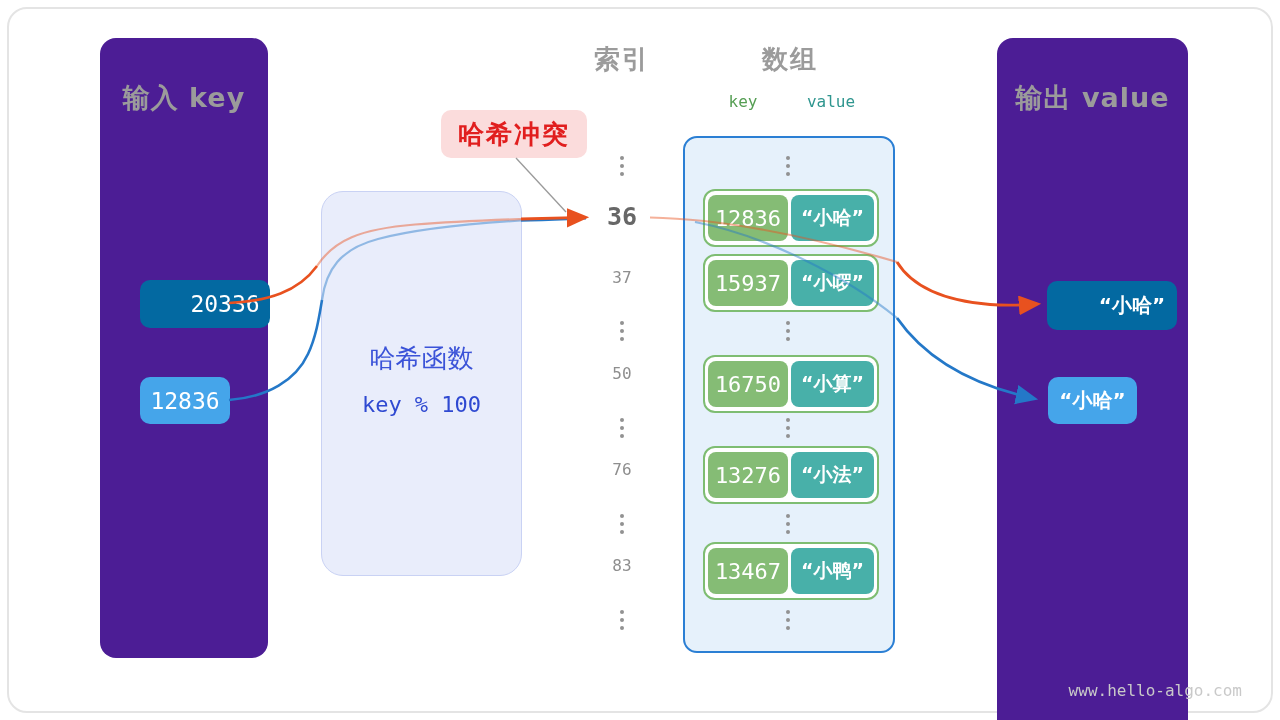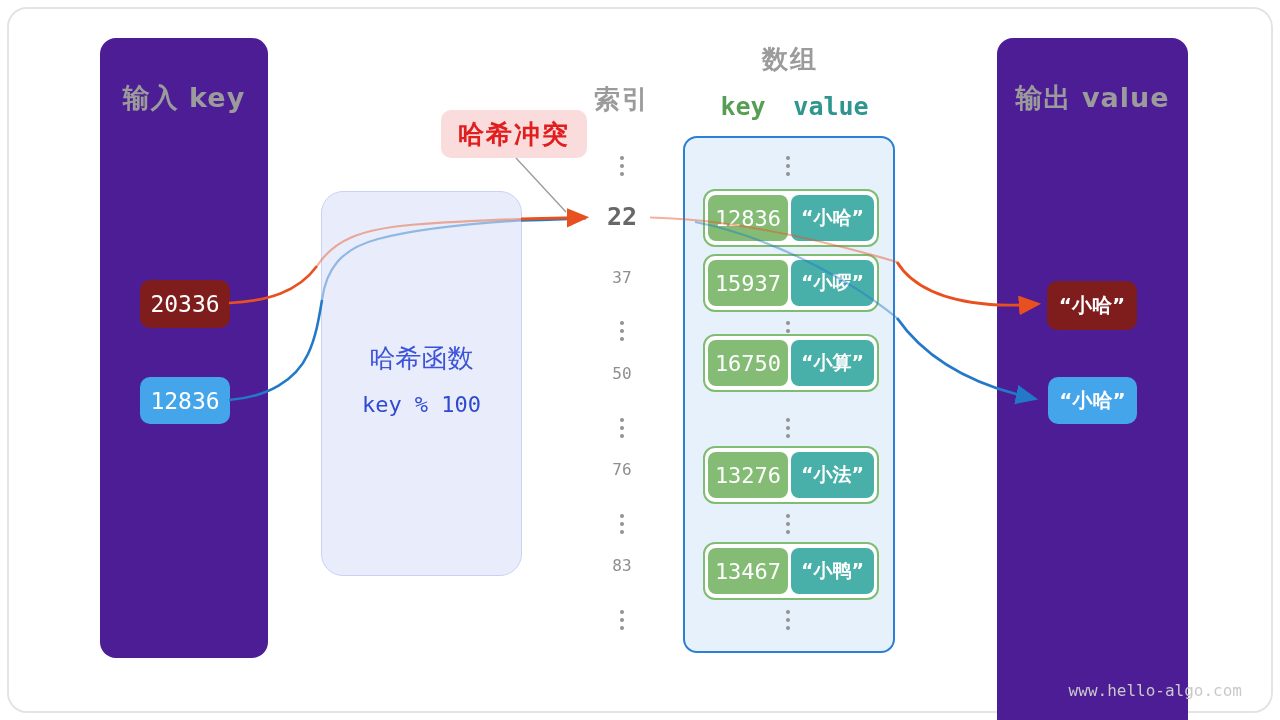--- a/index.html
+++ b/index.html
@@ -20,21 +20,21 @@
     font-size:27px;font-weight:bold;color:#9B9B9B;letter-spacing:1px;
   }
 
   
   .pill{
     position:absolute;border-radius:10px;color:#ffffff;
     display:flex;align-items:center;justify-content:center;
   }
   .pill.num{font-family:"DejaVu Sans Mono","Liberation Mono",monospace;font-size:23px;font-weight:500;}
   .pill.word{font-size:20px;font-weight:600;}
-  .bg-orange{background:#7f1d1d;}
+  .bg-orange{background:#0369a1;padding-left:40px;}
   .bg-blue{background:#45A5EA;}
 
   
   .hash-box{
     position:absolute;left:321px;top:191px;width:199px;height:383px;
     background:#E9EDFB;border:1.5px solid #C9D2F4;border-radius:22px;
   }
   .hash-name{position:absolute;left:0;right:0;top:149px;text-align:center;
     font-size:26px;font-weight:500;color:#3B53D8;}
   .hash-formula{position:absolute;left:0;right:0;top:200px;text-align:center;
@@ -45,21 +45,21 @@
     position:absolute;left:441px;top:110px;width:146px;height:48px;
     background:#FBDCDC;border-radius:10px;
     display:flex;align-items:center;justify-content:center;
     font-size:26px;font-weight:bold;color:#E11E1E;letter-spacing:2px;
   }
 
   
   .col-header{position:absolute;font-size:26px;font-weight:bold;color:#9B9B9B;letter-spacing:2px;}
   .kv-header{
     position:absolute;left:703px;top:92px;width:176px;height:26px;
-    display:flex;font-size:25px;font-weight:700;
+    display:flex;font-size:16px;font-weight:400;
   }
   .kv-header .k{flex:0 0 80px;text-align:center;color:#559E53;}
   .kv-header .v{flex:1;text-align:center;color:#2F968F;}
 
   
   .idx{position:absolute;left:592px;width:60px;text-align:center;
     font-family:"DejaVu Sans Mono","Liberation Mono",monospace;
     font-size:16px;color:#8E8E8E;}
   .idx.hot{font-weight:bold;color:#676767;font-size:25px;}
 
@@ -108,33 +108,33 @@
   <div class="pill num bg-orange" style="left:140px;top:280px;width:90px;height:48px;">20336</div>
   <div class="pill num bg-blue" style="left:140px;top:377px;width:90px;height:47px;">12836</div>
 
   <div class="hash-box">
     <div class="hash-name">哈希函数</div>
     <div class="hash-formula mono">key % 100</div>
   </div>
 
   <div class="collision-badge">哈希冲突</div>
 
-  <div class="col-header" style="left:592px;top:42px;width:60px;text-align:center;margin-top:40px;">索引</div>
+  <div class="col-header" style="left:592px;top:42px;width:60px;text-align:center;">索引</div>
   <div class="col-header" style="left:730px;top:42px;width:120px;text-align:center;">数组</div>
   <div class="kv-header mono">
     <span class="k">key</span>
     <span class="v">value</span>
   </div>
 
   <div class="vdots" style="left:607px;top:156px;">
       <span></span>
       <span></span>
       <span></span>
     </div>
-  <div class="idx hot" style="top:202px;">22</div>
+  <div class="idx hot" style="top:202px;">36</div>
   <div class="idx" style="top:268px;">37</div>
   <div class="vdots" style="left:607px;top:321px;">
       <span></span>
       <span></span>
       <span></span>
     </div>
   <div class="idx" style="top:364px;">50</div>
   <div class="vdots" style="left:607px;top:418px;">
       <span></span>
       <span></span>
@@ -166,21 +166,21 @@
   </div>
   <div class="pair" style="top:254px;">
     <div class="pk">15937</div>
     <div class="pv">“小啰”</div>
   </div>
   <div class="vdots" style="left:773px;top:321px;">
       <span></span>
       <span></span>
       <span></span>
     </div>
-  <div class="pair" style="top:334px;">
+  <div class="pair" style="top:355px;">
     <div class="pk">16750</div>
     <div class="pv">“小算”</div>
   </div>
   <div class="vdots" style="left:773px;top:418px;">
       <span></span>
       <span></span>
       <span></span>
     </div>
   <div class="pair" style="top:446px;">
     <div class="pk">13276</div>

